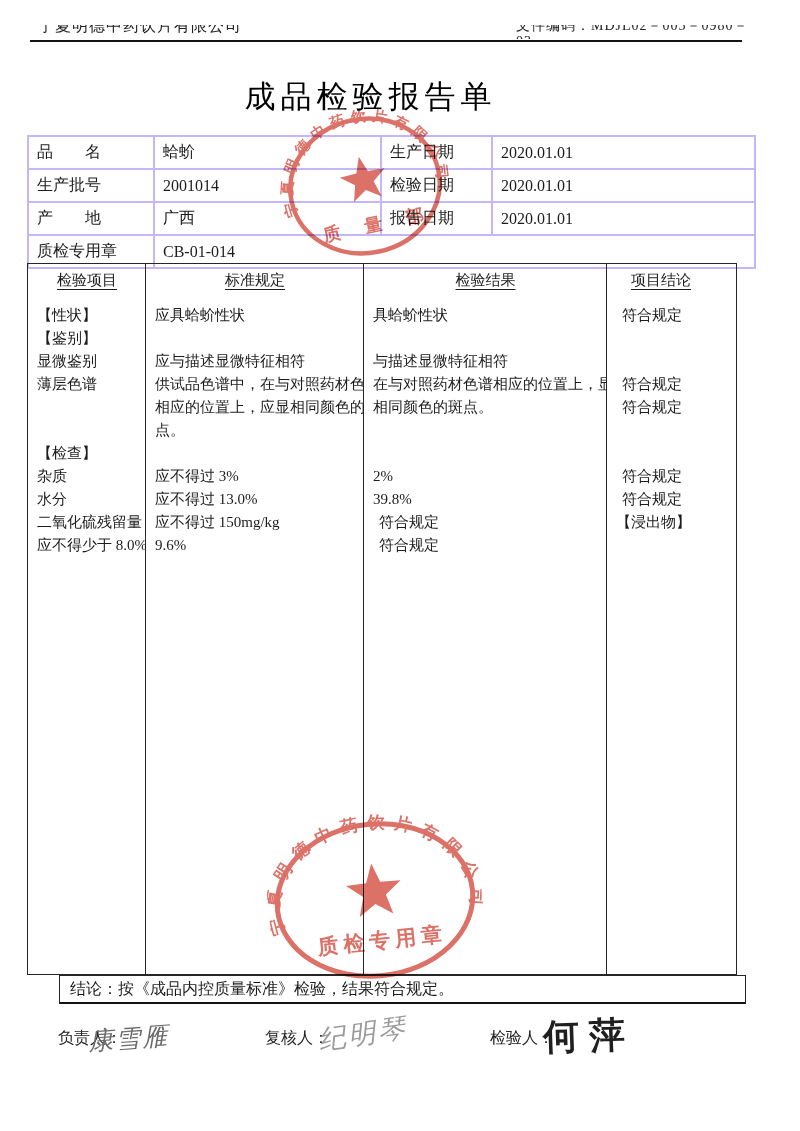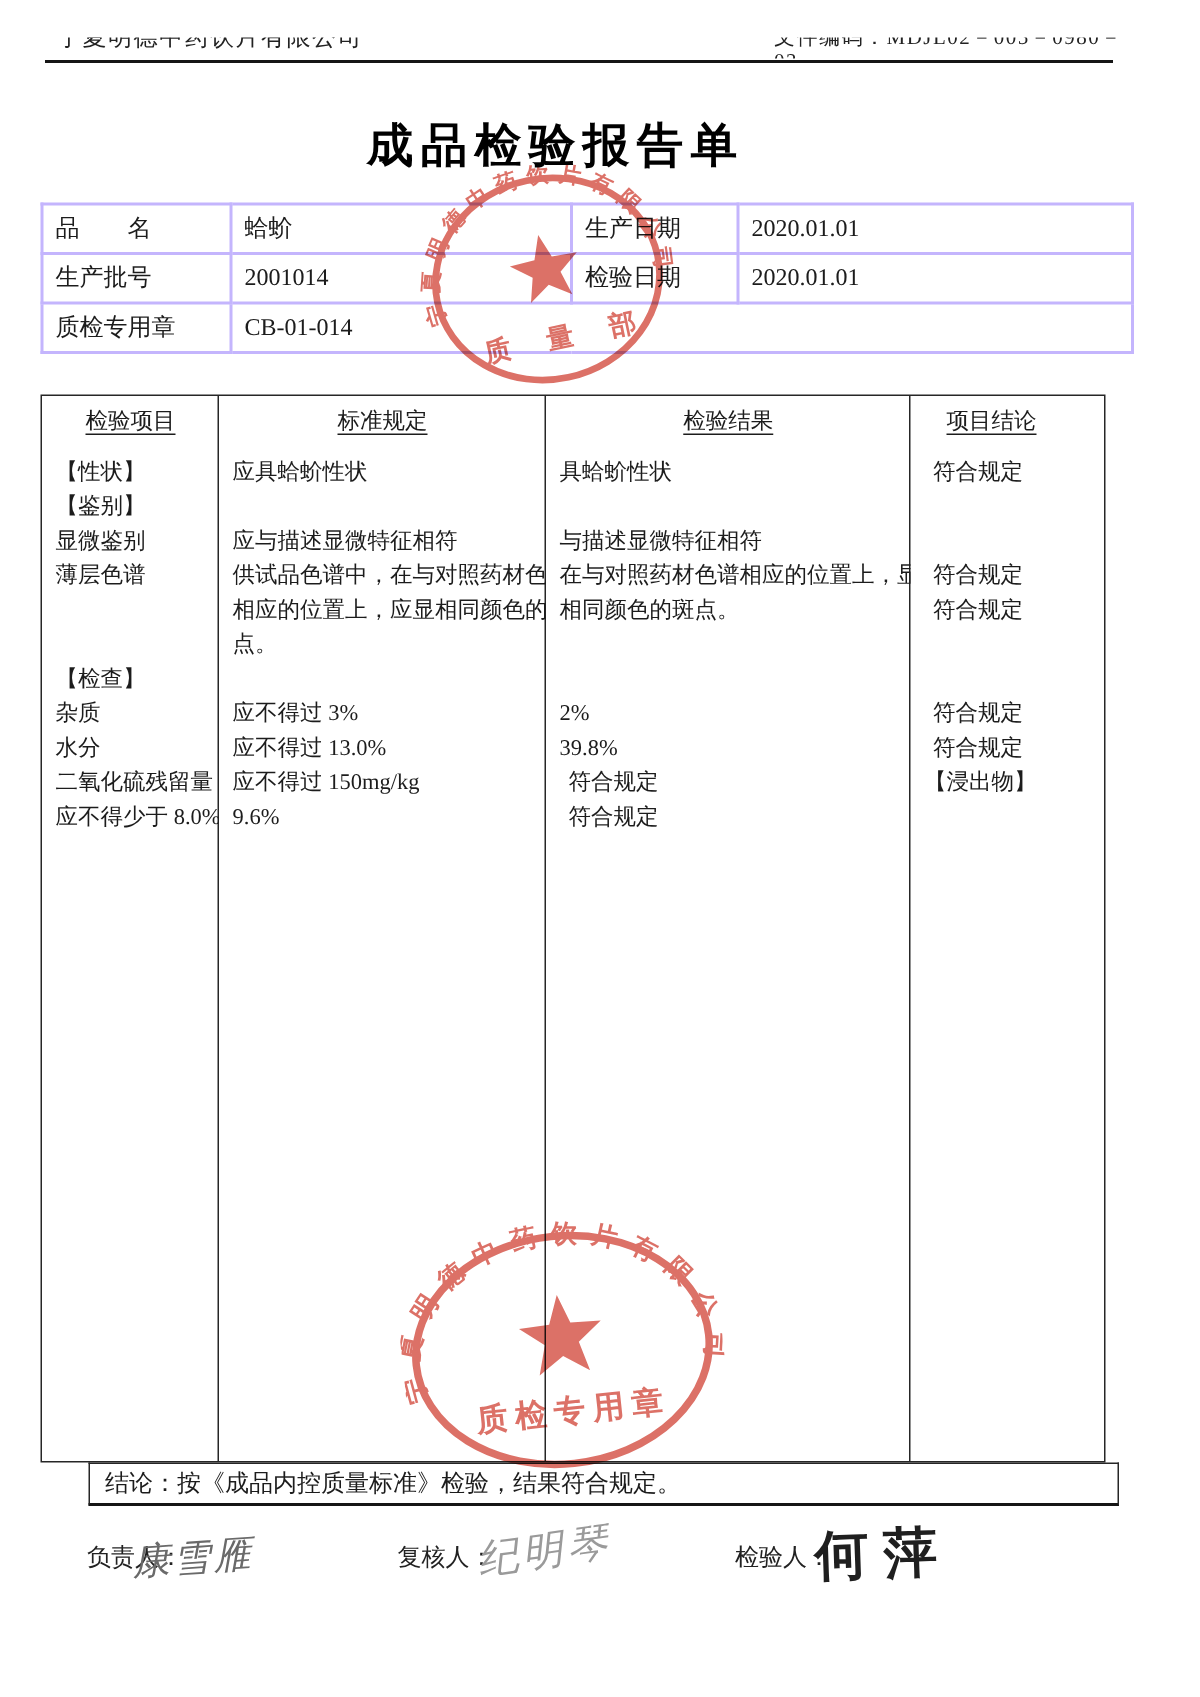--- a/index.html
+++ b/index.html
@@ -10,21 +10,21 @@
   }
 
   
   .hdr-clip{position:absolute;top:25px;height:14px;overflow:hidden;}
   .hdr-clip .hdr-txt{font-size:16px;line-height:16px;margin-top:-7px;letter-spacing:1px;color:#222;}
   .hdr-rule{position:absolute;left:30px;top:40px;width:712px;height:2px;background:#151515;}
 
   
   .title{
     position:absolute;left:27px;top:76px;width:687px;text-align:center;
-    font-size:31px;font-weight:bold;letter-spacing:5px;color:#000;
+    font-size:31px;font-weight:normal;letter-spacing:5px;color:#000;
   }
 
   
   table.info{
     position:absolute;left:27px;top:135px;width:687px;
     border-collapse:collapse;table-layout:fixed;font-size:16px;
   }
   table.info td{
     border:2px solid #c4b5fd;height:31px;padding:0 0 0 8px;
     vertical-align:middle;white-space:nowrap;overflow:hidden;
@@ -91,20 +91,26 @@
       <tr>
     <td class="c1">品　　名</td>
     <td class="c2">蛤蚧</td>
     <td class="c3">生产日期</td>
     <td class="c4">2020.01.01</td>
   </tr>
   <tr>
     <td class="c1">生产批号</td>
     <td class="c2">2001014</td>
     <td class="c3">检验日期</td>
+    <td class="c4">2020.01.01</td>
+  </tr>
+  <tr>
+    <td class="c1">产　　地</td>
+    <td class="c2">广西</td>
+    <td class="c3">报告日期</td>
     <td class="c4">2020.01.01</td>
   </tr>
   <tr>
     <td class="c1">质检专用章</td>
     <td colspan="3">CB-01-014</td>
   </tr>
 </tbody>
   </table>
 
 <div class="insp">

